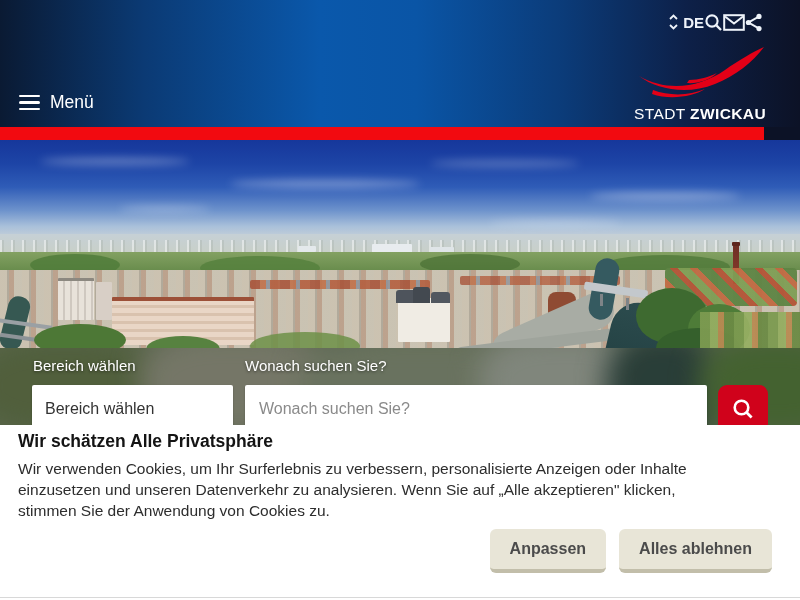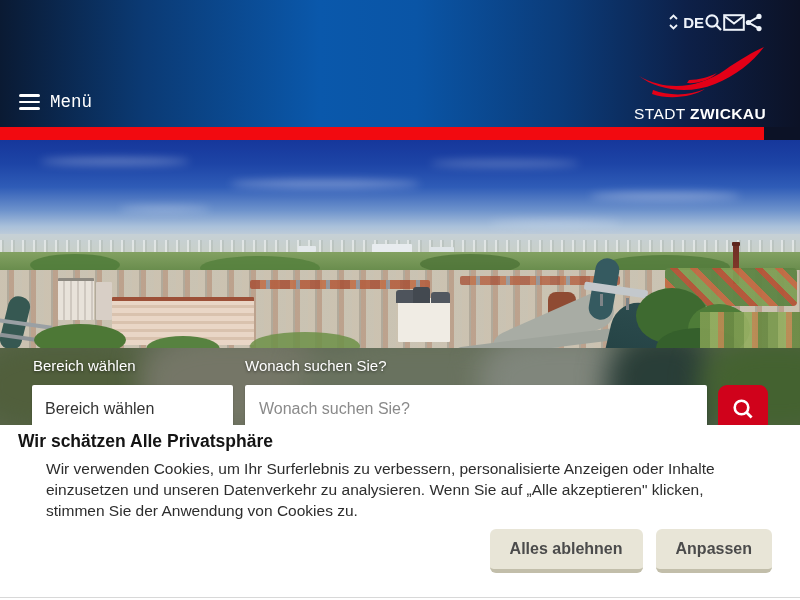--- a/index.html
+++ b/index.html
@@ -7,21 +7,21 @@
   body { font-family:"Liberation Sans", sans-serif; background:#000; }
   .screen { position:relative; width:800px; height:600px; overflow:hidden; background:#fff; }
 
   
   .header {
     position:absolute; left:0; top:0; width:800px; height:127px;
     background:linear-gradient(90deg,#0a1a33 0%,#0b3a74 18%,#0a58ab 40%,#0a55a6 52%,#0b3c7a 70%,#0d2048 86%,#0c1226 100%);
     z-index:4;
   }
   .menu-btn { position:absolute; left:19px; top:92px; display:flex; align-items:center; gap:10px;
-    color:#fff; font-size:17.5px; font-weight:500; cursor:pointer;font-family:Liberation Mono, monospace; }
+    color:#fff; font-size:17.5px; font-weight:500; cursor:pointer; }
   .hamburger { display:flex; flex-direction:column; gap:4px; }
   .hamburger span { display:block; width:21px; height:2.6px; background:#fff; border-radius:2px; }
 
   .topbar { position:absolute; right:37px; top:10px; height:24px; display:flex; align-items:center; }
   .lang { display:flex; align-items:center; gap:4px; color:#eef3fa; font-size:15px; font-weight:600; cursor:pointer; }
   .topbar svg { display:block; }
 
   .logo { position:absolute; right:33px; top:46px; width:134px; text-align:center; cursor:pointer; }
   .logo-text { margin-top:3px; font-size:15.5px; color:#fff; letter-spacing:.4px; white-space:nowrap; }
   .logo-text .w1 { font-weight:400; }
@@ -59,21 +59,21 @@
     font-size:16px; color:#333; line-height:48px; padding-left:13px; cursor:pointer; box-shadow:0 1px 2px rgba(0,0,0,.25); }
   .query { position:absolute; left:245px; top:385px; width:462px; height:48px; background:#fff; border:none; border-radius:2px;
     font-size:16px; color:#333; padding:0 14px; font-family:"Liberation Sans",sans-serif; box-shadow:0 1px 2px rgba(0,0,0,.25); }
   .query::placeholder { color:#8a8a8a; }
   .go-btn { position:absolute; left:718px; top:385px; width:50px; height:48px; background:#d0021b; border:none; border-radius:9px;
     display:flex; align-items:center; justify-content:center; cursor:pointer; }
 
   
   .cookie { position:absolute; left:0; top:425px; width:800px; height:175px; background:#fff; z-index:6; }
   .cookie h2 { position:absolute; left:18px; top:6px; font-size:17.5px; color:#141414; font-weight:700; }
-  .cookie p { position:absolute; left:18px; top:33px; width:716px; font-size:15.5px; line-height:21px; color:#2d2d2d;margin-left:28px; }
+  .cookie p { position:absolute; left:18px; top:33px; width:716px; font-size:15.5px; line-height:21px; color:#2d2d2d; }
   .cookie-btns { position:absolute; right:28px; top:104px; display:flex; gap:13px; }
   .cbtn { height:44px; padding:0 20px; border:none; border-radius:6px; font-family:"Liberation Sans",sans-serif;
     font-size:16px; font-weight:700; cursor:pointer; }
   .cbtn.light { background:#e8e5d7; color:#4b4b4b; border-bottom:4px solid #c2beaa; }
   .cbtn.red { background:#d10019; color:#fff; border-bottom:4px solid #970012; }
   .cookie-divider { position:absolute; left:0; top:172px; width:800px; height:1px; background:#d8d8d8; }
 </style>
 </head>
 <body>
 
@@ -211,19 +211,19 @@
         <circle cx="9.5" cy="9.5" r="6.8" fill="none" stroke="#fff" stroke-width="2.6"></circle>
         <line x1="14.6" y1="14.6" x2="19.6" y2="19.6" stroke="#fff" stroke-width="2.8"></line>
       </svg>
     </button>
   </div>
 
   <div class="cookie">
     <h2>Wir schätzen Alle Privatsphäre</h2>
     <p>Wir verwenden Cookies, um Ihr Surferlebnis zu verbessern, personalisierte Anzeigen oder Inhalte einzusetzen und unseren Datenverkehr zu analysieren. Wenn Sie auf „Alle akzeptieren" klicken, stimmen Sie der Anwendung von Cookies zu.</p>
     <div class="cookie-btns">
+      <button class="cbtn light">Anpassen</button>
       <button class="cbtn light">Alles ablehnen</button>
-      <button class="cbtn light">Anpassen</button>
     </div>
     <div class="cookie-divider"></div>
   </div>
 
 </div>
 
 </body></html>

